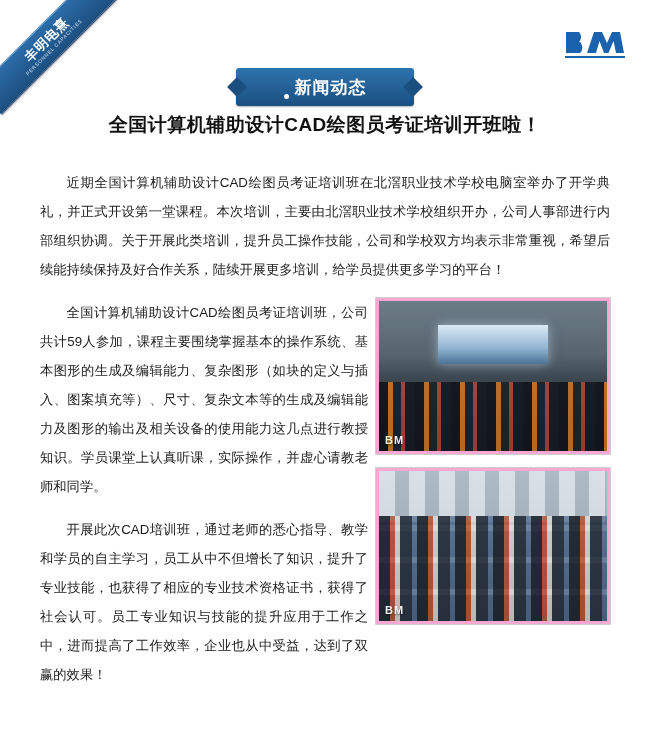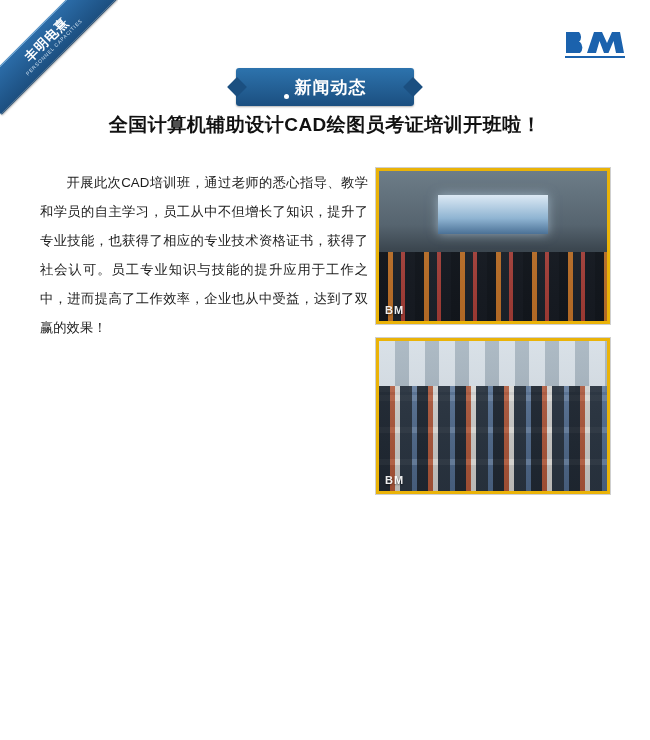--- a/index.html
+++ b/index.html
@@ -149,21 +149,21 @@
     text-align: justify;
     text-indent: 2em;
     margin: 0 0 14px 0;
   }
 
   
   .flow-wrap { position: relative; }
 
   .photo {
     position: absolute;
-    border: 3px solid #eab308;
+    border: 3px solid #f9a8d4;
     box-shadow: 0 0 0 1px #cfcfcf;
     overflow: hidden;
   }
   .photo .wm {
     position: absolute;
     left: 6px;
     bottom: 5px;
     color: #ffffff;
     font-size: 11px;
     font-weight: bold;
@@ -263,29 +263,31 @@
       <span class="badge-dot"></span>
       <span>新闻动态</span>
     </div>
   </div>
 </div>
 
 <div class="title">全国计算机辅助设计CAD绘图员考证培训开班啦！</div>
 
 <div class="content">
 
+  <p class="para">近期全国计算机辅助设计CAD绘图员考证培训班在北滘职业技术学校电脑室举办了开学典礼，并正式开设第一堂课程。本次培训，主要由北滘职业技术学校组织开办，公司人事部进行内部组织协调。关于开展此类培训，提升员工操作技能，公司和学校双方均表示非常重视，希望后续能持续保持及好合作关系，陆续开展更多培训，给学员提供更多学习的平台！</p>
 
   <div class="flow-wrap">
 
     <div class="photo" id="photo-1">
       <div class="ph1"></div>
       <div class="wm">BM</div>
     </div>
 
     <div class="photo" id="photo-2">
       <div class="ph2"></div>
       <div class="wm">BM</div>
     </div>
 
+    <p class="para" style="padding-right:242px;">全国计算机辅助设计CAD绘图员考证培训班，公司共计59人参加，课程主要围绕掌握基本的操作系统、基本图形的生成及编辑能力、复杂图形（如块的定义与插入、图案填充等）、尺寸、复杂文本等的生成及编辑能力及图形的输出及相关设备的使用能力这几点进行教授知识。学员课堂上认真听课，实际操作，并虚心请教老师和同学。</p>
     <p class="para" style="padding-right:242px;">开展此次CAD培训班，通过老师的悉心指导、教学和学员的自主学习，员工从中不但增长了知识，提升了专业技能，也获得了相应的专业技术资格证书，获得了社会认可。员工专业知识与技能的提升应用于工作之中，进而提高了工作效率，企业也从中受益，达到了双赢的效果！</p>
   </div>
 
 </div>
 
 </body></html>

